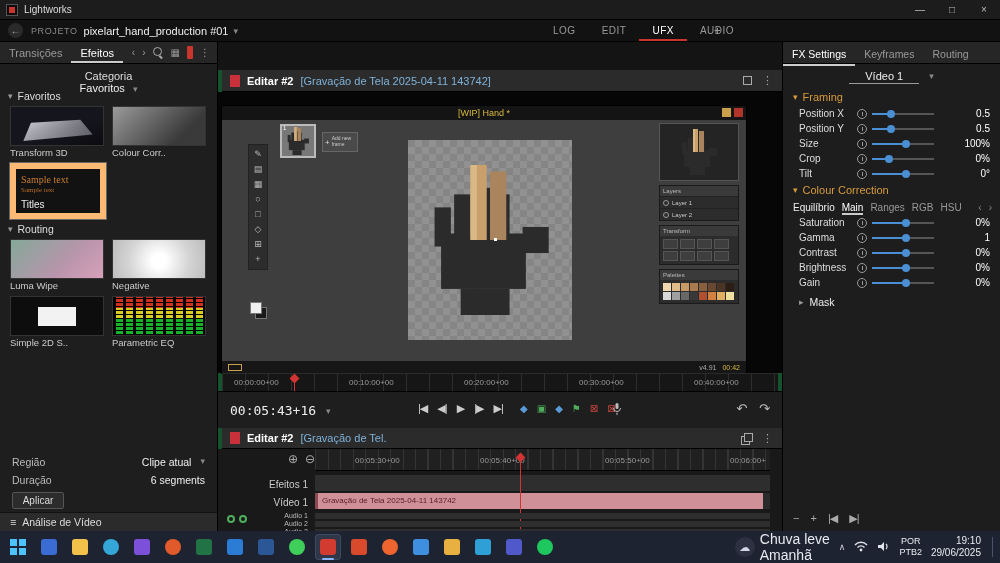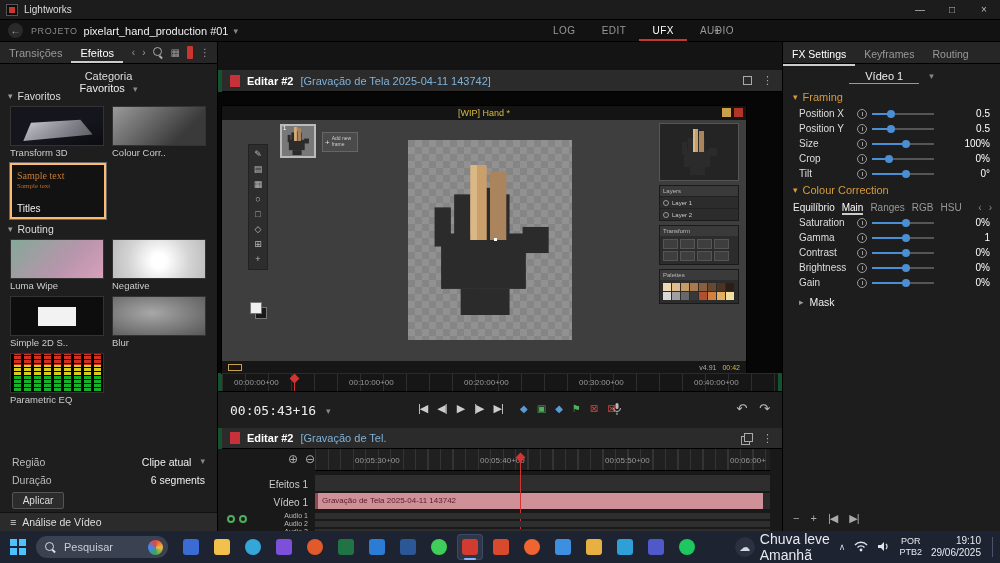--- a/index.html
+++ b/index.html
@@ -52,21 +52,21 @@
   .ti-luma{background:linear-gradient(135deg,#84a898,#b895ac 60%,#d8a0ba);}
   .ti-negative{background:radial-gradient(circle at 50% 55%,#ffffff 14%,#d4d4d4 60%,#bcbcbc);}
   .ti-simple{background:#0d0d0d;position:relative;}
   .ti-simple::after{content:"";position:absolute;left:27px;top:10px;width:38px;height:19px;background:#f2f2f2;}
   .ti-blur{background:radial-gradient(ellipse at 42% 42%,#a8a8a8,#565656);}
   .ti-eq{background:
     repeating-linear-gradient(0deg,#000 0 1px,transparent 1px 4px),
     repeating-linear-gradient(90deg,#000 0 3px,transparent 3px 10px),
     linear-gradient(to top,#16b32a 0 45%,#d8cc20 45% 70%,#d03020 70% 100%);
     background-color:#000;}
-  .titles-tile{width:96px;height:56px;border:2px solid #fdba74;outline:1px solid #666;background:#121212;position:relative;padding:5px 5px 0 5px;}
+  .titles-tile{width:96px;height:56px;border:6px solid #fdba74;outline:1px solid #666;background:#121212;position:relative;padding:5px 5px 0 5px;}
   .ts1{display:block;color:#c87c30;font-size:10px;font-family:"Liberation Serif",serif;}
   .ts2{display:block;color:#b86c28;font-size:7px;font-family:"Liberation Serif",serif;margin-top:1px;}
   .titles-label{position:absolute;left:5px;bottom:3px;color:#eee;font-size:10px;}
   .lp-kv{position:absolute;left:0;width:100%;display:flex;justify-content:space-between;padding:0 12px;color:#ddd;font-size:10.5px;}
   .lp-kv .k{color:#bbb;}
   .lp-kv .v{color:#eee;display:flex;gap:4px;align-items:flex-start;}
   .apply-btn{position:absolute;left:12px;top:450px;width:52px;height:17px;background:#2c2c2c;border:1px solid #555;border-radius:2px;color:#ddd;font-size:10px;display:flex;align-items:center;justify-content:center;}
   .analysis-row{position:absolute;left:0;bottom:0;width:100%;height:19px;background:#2b2b2b;border-top:1px solid #111;display:flex;align-items:center;gap:6px;padding:0 10px;color:#ddd;font-size:10.5px;}
 
   
@@ -308,24 +308,20 @@
         <div class="timg ti-luma"></div>
         <div class="tlbl">Luma Wipe</div>
       </div>
       <div class="tcell">
         <div class="timg ti-negative"></div>
         <div class="tlbl">Negative</div>
       </div>
       <div class="tcell">
         <div class="timg ti-simple"></div>
         <div class="tlbl">Simple 2D S..</div>
-      </div>
-      <div class="tcell">
-        <div class="timg ti-blur"></div>
-        <div class="tlbl">Blur</div>
       </div>
       <div class="tcell">
         <div class="timg ti-eq"></div>
         <div class="tlbl">Parametric EQ</div>
       </div>
     </div>
     <div class="lp-kv" style="top:414px;">
       <span class="k">Região</span>
       <span class="v">
         <span>Clipe atual</span>
@@ -683,25 +679,20 @@
 
   <div class="taskbar">
     <div class="tb-start">
       <span class="win-logo">
           <span></span>
           <span></span>
           <span></span>
           <span></span>
         </span>
     </div>
-    <div class="search-pill">
-      <span class="lens"></span>
-      <input type="text" placeholder="Pesquisar" style="">
-      <span class="pill-dot"></span>
-    </div>
     <div id="tb-icons">
         <div class="tb-ico">
           <span class="glyph" style="background: rgb(59, 108, 212);"></span>
         </div>
         <div class="tb-ico">
           <span class="glyph" style="background: rgb(242, 193, 75);"></span>
         </div>
         <div class="tb-ico">
           <span class="glyph" style="background: rgb(53, 166, 216); border-radius: 50%;"></span>
         </div>

